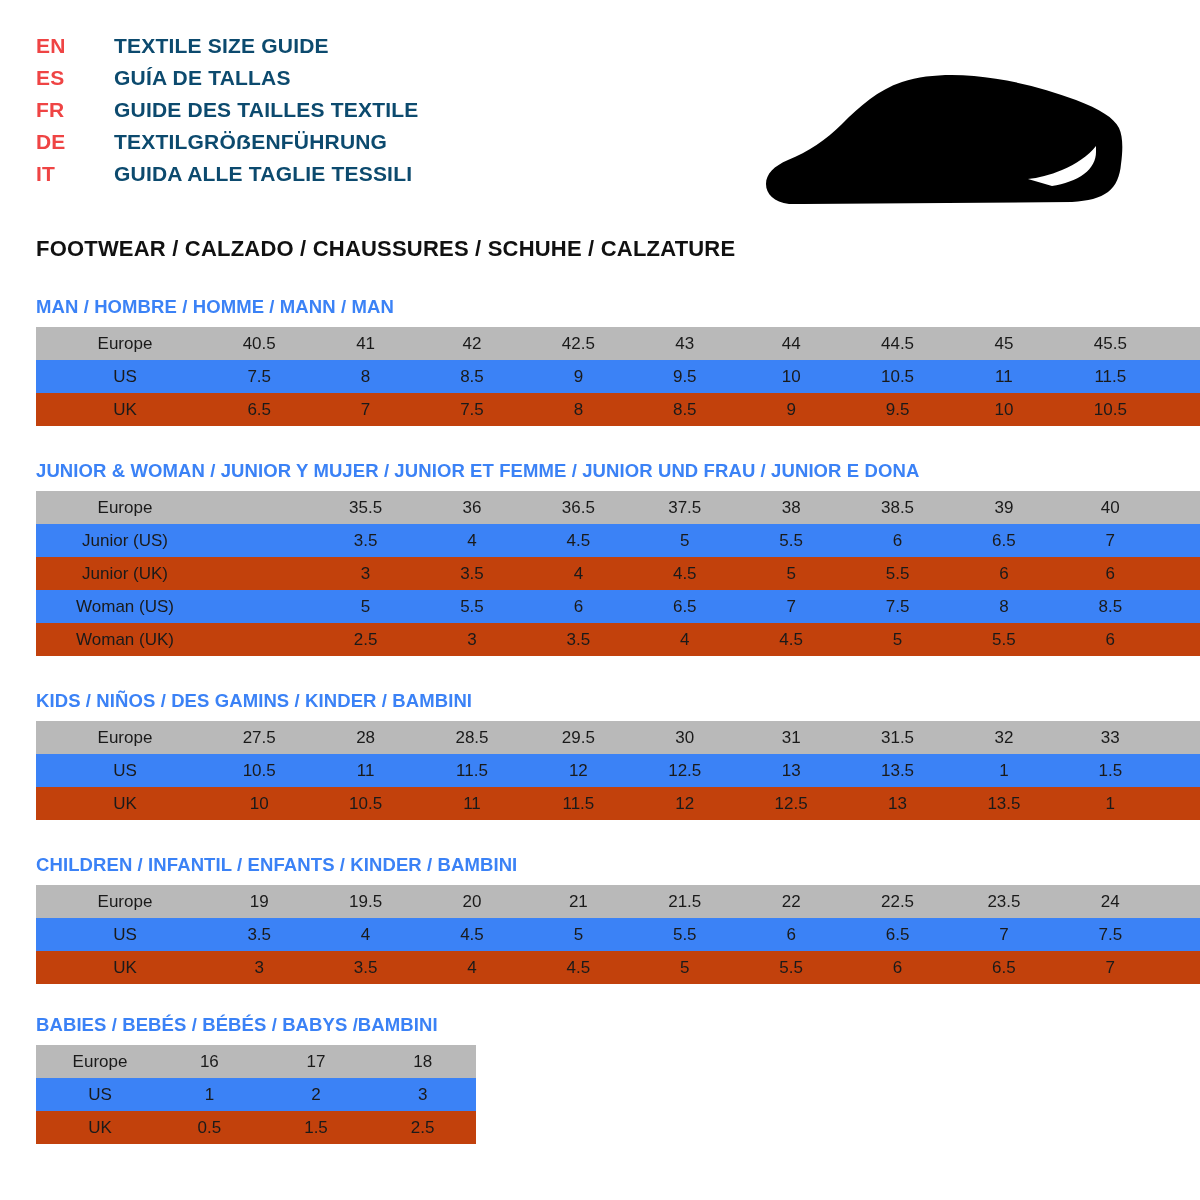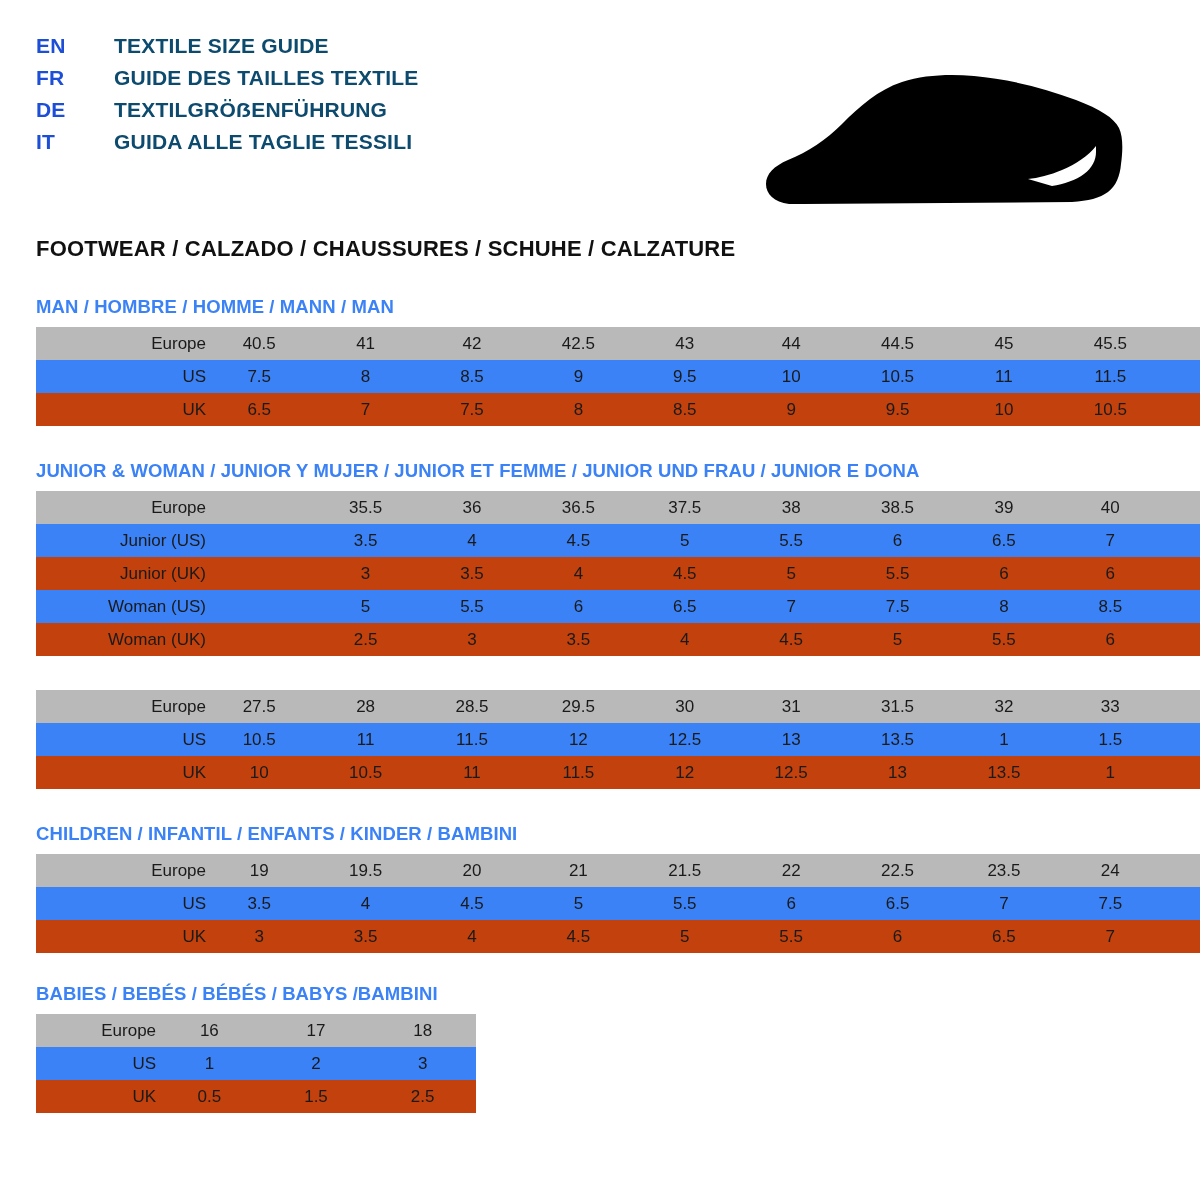--- a/index.html
+++ b/index.html
@@ -34,21 +34,21 @@
   .lang-row {
     display: flex;
     align-items: baseline;
     height: 32px;
   }
   .lang-code {
     width: 78px;
     font-size: 21px;
     font-weight: bold;
     letter-spacing: 0.2px;
-    color: #1d4ed8;
+    color: #ef4444;
   }
   .lang-text {
     font-size: 21px;
     font-weight: bold;
     letter-spacing: 0.2px;
     color: #0c4a6e;
   }
   .shoe-wrap {
     position: absolute;
     top: 40px;
@@ -86,21 +86,21 @@
   table.size-table.small { width: 440px; }
 
   table.size-table td {
     height: 33px;
     padding: 0;
     text-align: center;
     vertical-align: middle;
     color: #1a1a1a;
   }
   table.size-table td.rowlabel {
-    text-align: right;
+    text-align: center;
     padding-left: 8px;
   }
   tr.head td {
     background: #b9b9b9;
     font-weight: normal;
   }
   tr.alt td {
     background: #c2410c;
   }
   tr.plain td {
@@ -117,20 +117,24 @@
 </head>
 <body>
 
 <div class="page">
 
   <div class="header">
     <ul class="lang-list">
       <li class="lang-row">
         <span class="lang-code">EN</span>
         <span class="lang-text">TEXTILE SIZE GUIDE</span>
+      </li>
+      <li class="lang-row">
+        <span class="lang-code">ES</span>
+        <span class="lang-text">GUÍA DE TALLAS</span>
       </li>
       <li class="lang-row">
         <span class="lang-code">FR</span>
         <span class="lang-text">GUIDE DES TAILLES TEXTILE</span>
       </li>
       <li class="lang-row">
         <span class="lang-code">DE</span>
         <span class="lang-text">TEXTILGRÖẞENFÜHRUNG</span>
       </li>
       <li class="lang-row">
@@ -289,20 +293,21 @@
           <td>5</td>
           <td>5.5</td>
           <td>6</td>
           <td></td>
         </tr>
       </tbody>
     </table>
   </div>
 
   <div class="block">
+    <div class="block-title">KIDS / NIÑOS / DES GAMINS / KINDER / BAMBINI</div>
     <table class="size-table full">
       <colgroup>
         <col class="c0">
           <col class="cx">
           <col class="cx">
           <col class="cx">
           <col class="cx">
           <col class="cx">
           <col class="cx">
           <col class="cx">

